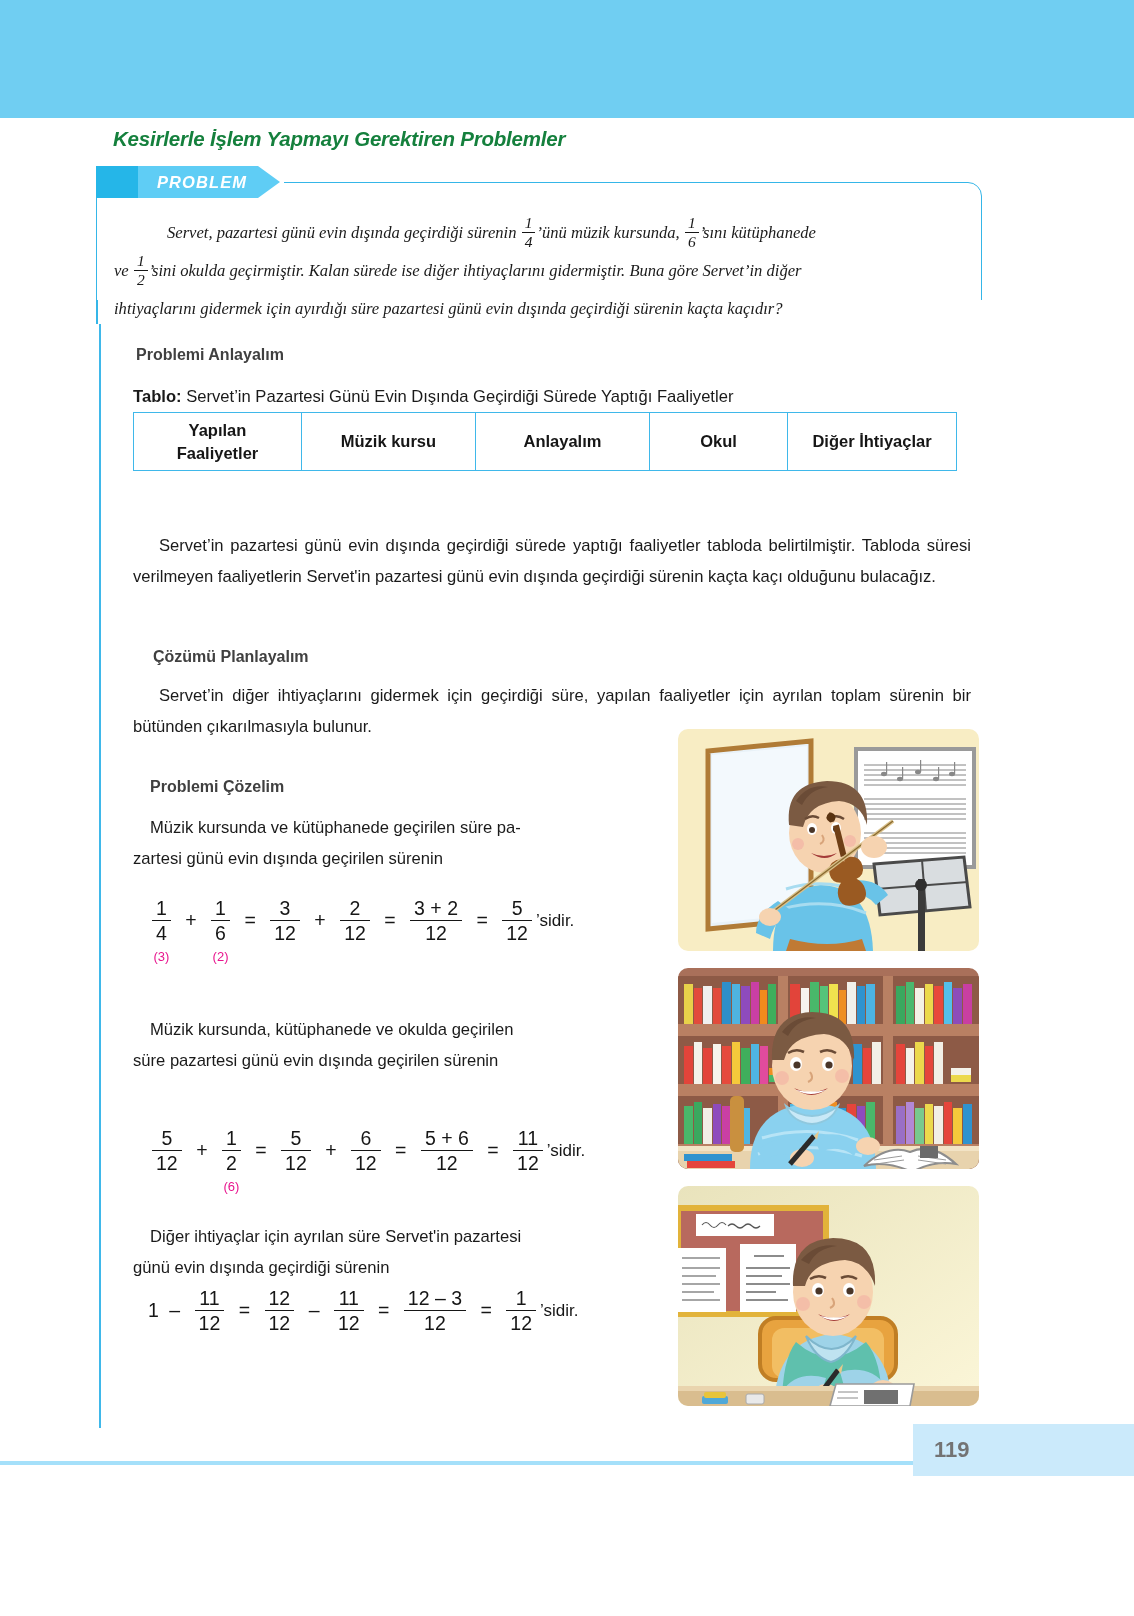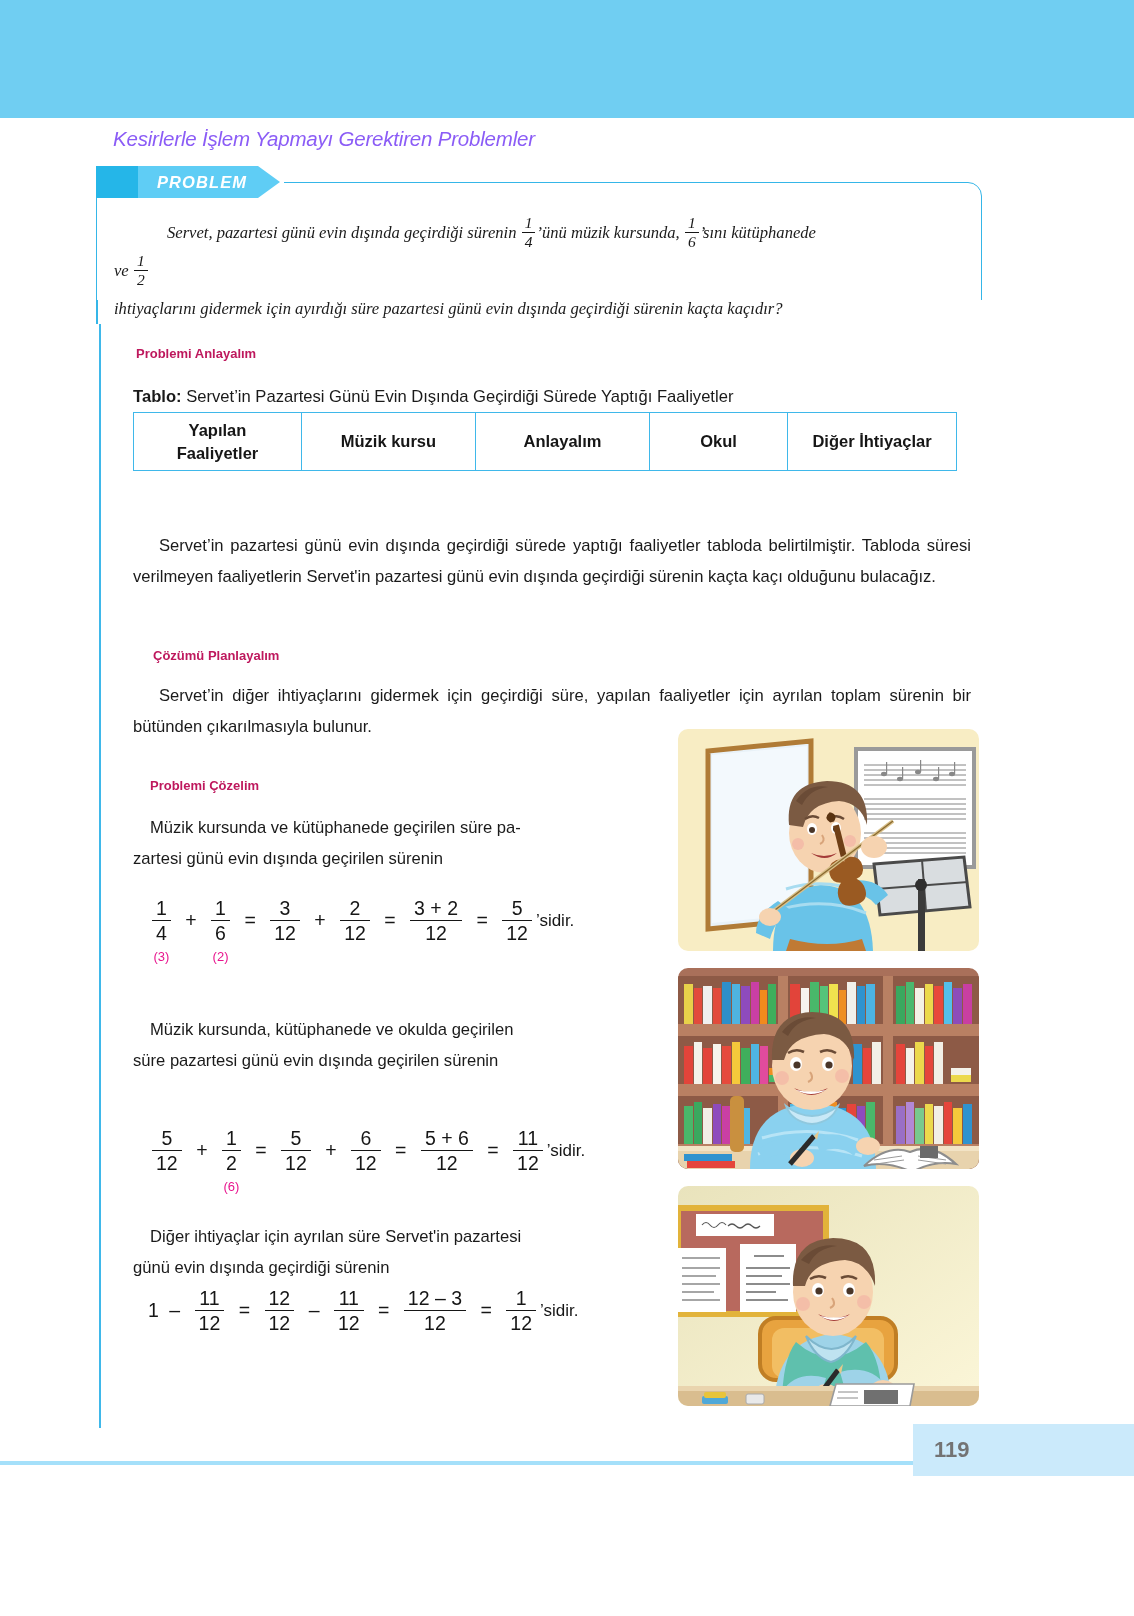--- a/index.html
+++ b/index.html
@@ -22,24 +22,24 @@
     left: 0; top: 0;
     width: 1134px; height: 118px;
     background: #70cef2;
   }
 
   
   .section-title {
     position: absolute;
     left: 113px; top: 127px;
     font-size: 20.5px;
-    font-weight: normal;
+    font-weight: bold;
     font-style: italic;
     letter-spacing: -0.2px;
-    color: #8b5cf6;
+    color: #15803d;
     white-space: nowrap;
   }
 
   
   .problem-tag {
     position: absolute;
     left: 96px; top: 166px;
     width: 184px; height: 40px;
   }
   .problem-tag .tag-dark {
@@ -139,23 +139,23 @@
   .para {
     position: absolute;
     font-size: 16.6px;
     line-height: 31px;
     color: #1a1a1a;
   }
   .para.justify { text-align: justify; }
   .italic { font-style: italic; font-family: Liberation Serif, serif; }
   .green-head {
     position: absolute;
-    color: #be185d;
+    color: #404040;
     font-weight: bold;
-    font-size: 13px;
+    font-size: 16px;
   }
   .bold { font-weight: bold; }
 
   
   .frac {
     display: inline-block;
     vertical-align: -0.55em;
     text-align: center;
     line-height: 1.02;
     margin: 0 1px;
@@ -280,21 +280,21 @@
     <span class="den">6</span>
   </span><span>’sını kütüphanede</span>
 </div>
 
 <div class="para italic" style="left:114px; top:253px; width:858px; line-height:34px;">
   <span>ve</span>
   <span class="frac">
     <span class="num">1</span>
     <span class="bar"></span>
     <span class="den">2</span>
-  </span>
+  </span><span>’sini okulda geçirmiştir. Kalan sürede ise diğer ihtiyaçlarını gidermiştir. Buna göre Servet’in diğer</span>
 </div>
 
 <div class="para italic" style="left:114px; top:293px; width:862px; line-height:31px;">ihtiyaçlarını gidermek için ayırdığı süre pazartesi günü evin dışında geçirdiği sürenin kaçta kaçıdır?</div>
 
 <div class="green-head" style="left:136px; top:346px;">Problemi Anlayalım</div>
 
 <div class="para" style="left:133px; top:381px; width:840px;">
   <span class="bold">Tablo:</span>
   <span>Servet’in Pazartesi Günü Evin Dışında Geçirdiği Sürede Yaptığı Faaliyetler</span>
 </div>

